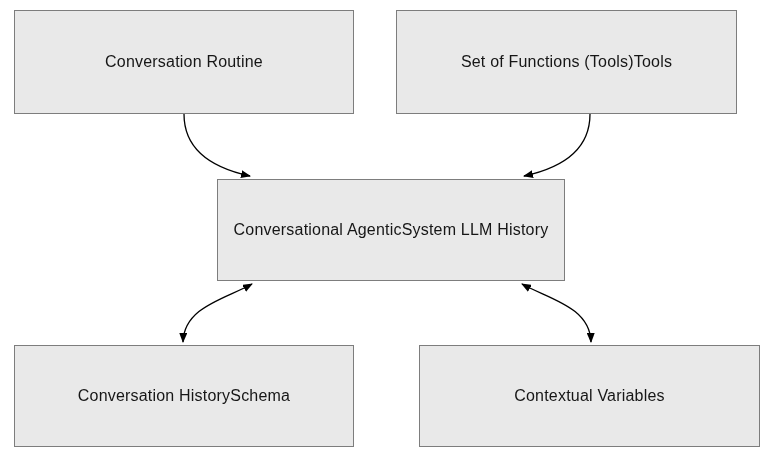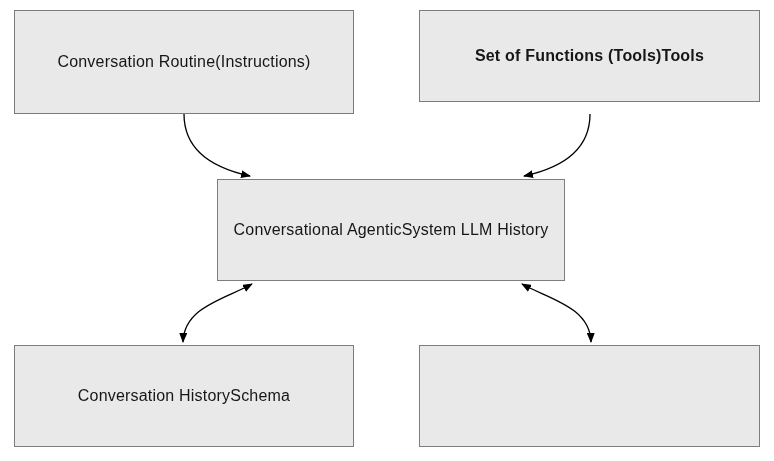--- a/index.html
+++ b/index.html
@@ -36,21 +36,21 @@
     flex-direction: row;
     justify-content: center;
     align-items: center;
     text-align: center;
     color: var(--text-color, #161616);
     font-size: 16px;
     line-height: 30px;
     letter-spacing: 0.2px;
   }
   .node-top-left     { left: 14px;  top: 10px;  width: 340px; height: 104px; }
-  .node-top-right    { left: 419px; top: 10px;  width: 341px; height: 92px; font-weight: bold; }
+  .node-top-right    { left: 396px; top: 10px;  width: 341px; height: 104px; }
   .node-center       { left: 217px; top: 179px; width: 348px; height: 102px; }
   .node-bottom-left  { left: 14px;  top: 345px; width: 340px; height: 102px; }
   .node-bottom-right { left: 419px; top: 345px; width: 341px; height: 102px; }
 </style>
 </head>
 <body>
 
 <div class="canvas">
 
   <svg class="edges-layer" viewBox="0 0 774 461" xmlns="http://www.w3.org/2000/svg">
@@ -64,34 +64,34 @@
 
     <path class="edge" d="M 590,114 C 590,148 566,167 524,176" marker-end="url(#arrowhead)"></path>
 
     <path class="edge" d="M 252,284 C 225,299 184,307 183,342" marker-start="url(#arrowhead)" marker-end="url(#arrowhead)"></path>
 
     <path class="edge" d="M 522,284 C 549,299 590,307 591,342" marker-start="url(#arrowhead)" marker-end="url(#arrowhead)"></path>
   </svg>
 
   <div class="node node-top-left">
     <span>Conversation Routine</span>
-    <span>(Instructions)</span>
   </div>
 
   <div class="node node-top-right">
     <span>Set of Functions (Tools)</span>
     <span>Tools</span>
   </div>
 
   <div class="node node-center">
     <span>Conversational Agentic</span>
     <span>System LLM History</span>
   </div>
 
   <div class="node node-bottom-left">
     <span>Conversation History</span>
     <span>Schema</span>
   </div>
 
   <div class="node node-bottom-right">
+    <span>Contextual Variables</span>
   </div>
 
 </div>
 
 </body></html>

